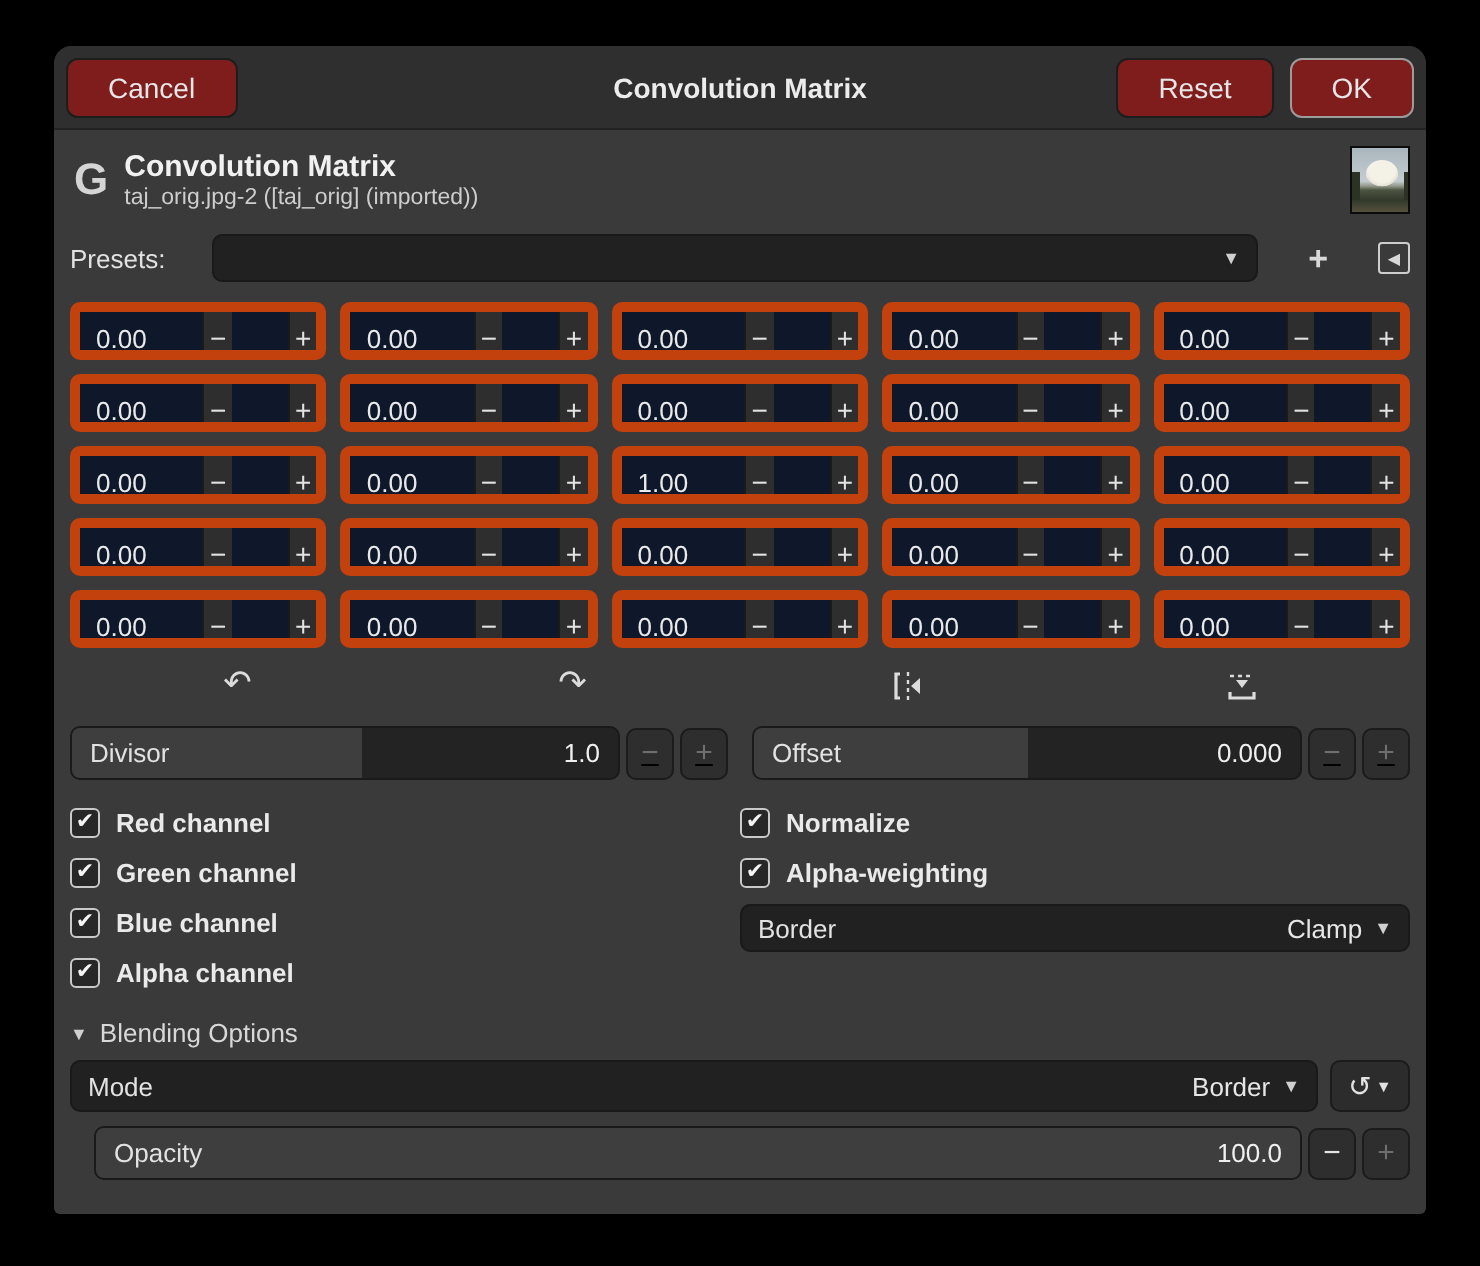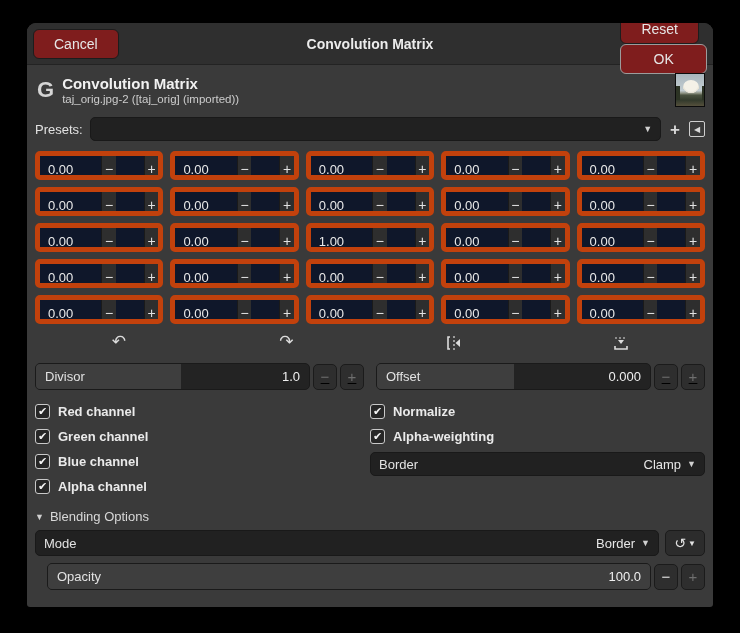--- a/index.html
+++ b/index.html
@@ -8,35 +8,35 @@
   .window { position:absolute; left:27px; top:23px; width:686px; height:584px;
             background:#3a3a3a; border-radius:9px 9px 3px 3px; overflow:hidden; }
   
   .titlebar { position:relative; height:42px; background:#2f2f2f;
               border-bottom:1px solid #232323; display:flex; align-items:center; padding:0 6px; }
   .tb-btn { background:#7f1d1d; border:1px solid #1d1d1d; border-radius:6px;
             color:#e6e6e6; font-size:14px; padding:6px 20px; margin-right:8px; cursor:default; }
   .tb-btn.ok { border:1px solid #9c9c9c; margin-right:0; }
   .tb-title { position:absolute; left:50%; transform:translateX(-50%);
               color:#ececec; font-size:14px; font-weight:bold; }
-  .tb-right { margin-left:auto; display:flex;flex-direction:column; }
+  .tb-right { margin-left:auto; display:flex; }
   
   .header { display:flex; align-items:center; padding:8px 8px 4px 8px; }
   .gegl-g { font-weight:800; font-size:22px; color:#d5d5d5; margin:0 8px 0 2px; line-height:1; }
   .header-text { flex:1; }
   .header-title { color:#f1f1f1; font-weight:bold; font-size:15px; }
   .header-sub { color:#cdcdcd; font-size:11.5px; margin-top:1px; }
   .thumb { width:30px; height:34px; border:1px solid #0c0c0c; position:relative; overflow:hidden;
            background:linear-gradient(to bottom,#a9b6bd 0%,#c3cdd1 52%,#8e9383 60%,#4a5240 66%,#333a2c 82%,#55503c 100%); }
   .thumb:before { content:""; position:absolute; left:7px; top:6px; width:16px; height:14px;
            background:radial-gradient(circle at 50% 30%, #f4f1e7 0 55%, #e4e0d2 70%, transparent 72%); border-radius:50% 50% 0 0; }
   .thumb:after { content:""; position:absolute; left:0; top:12px; width:100%; height:14px;
            background:linear-gradient(to right,#2c3324 0 4px,transparent 4px 26px,#2c3324 26px); }
   
-  .presets { display:flex; align-items:center; padding:6px 8px 4px 8px; gap:7px; }
+  .presets { display:flex; align-items:center; padding:6px 8px 4px 8px; gap:23px; }
   .presets-label { color:#e2e2e2; font-size:13px; }
   .combo { flex:1; height:24px; background:#212121; border:1px solid #191919; border-radius:5px;
            display:flex; align-items:center; padding:0 8px; color:#e2e2e2; font-size:13px; }
   .combo .arrow { margin-left:auto; font-size:9px; color:#d0d0d0; }
   .icon-plus { color:#d8d8d8; font-size:17px; font-weight:bold; line-height:1; padding:0 2px; }
   .icon-menu { width:16px; height:16px; border:1px solid #cecece; border-radius:2px;
                color:#d8d8d8; font-size:8px; display:flex; align-items:center; justify-content:center; }
   
   .matrix { display:grid; grid-template-columns:repeat(5,1fr); gap:7px; padding:6px 8px 2px 8px; }
   .spin { display:flex; height:29px; background:#0f172a; border:5px solid #c2410c;

